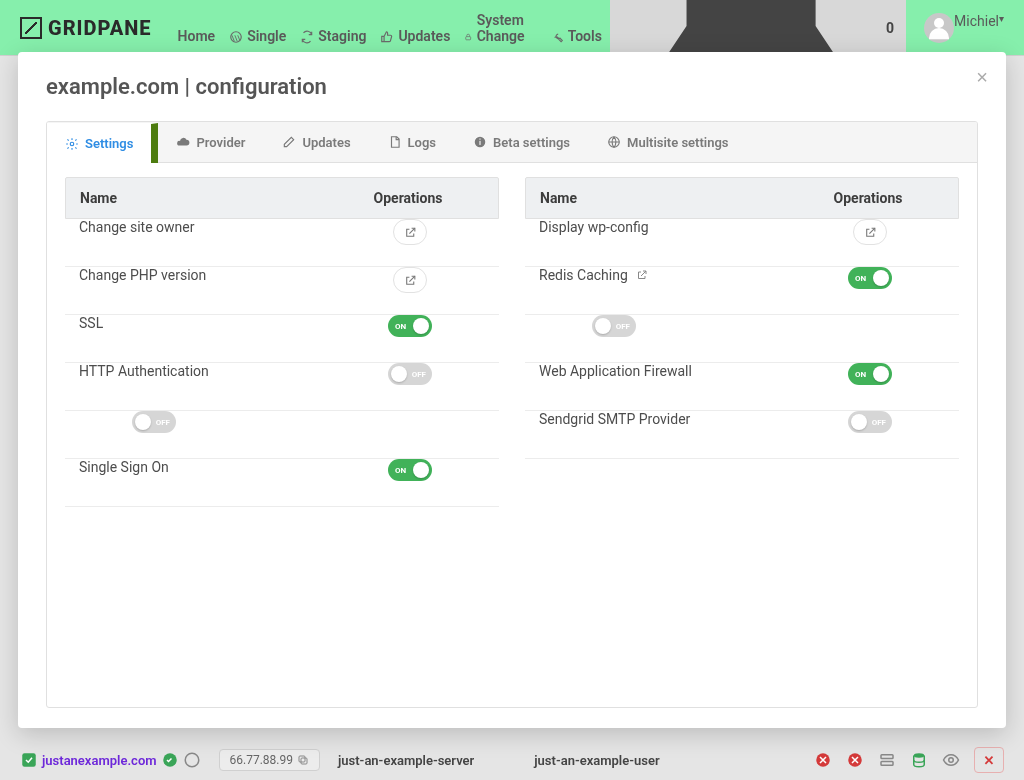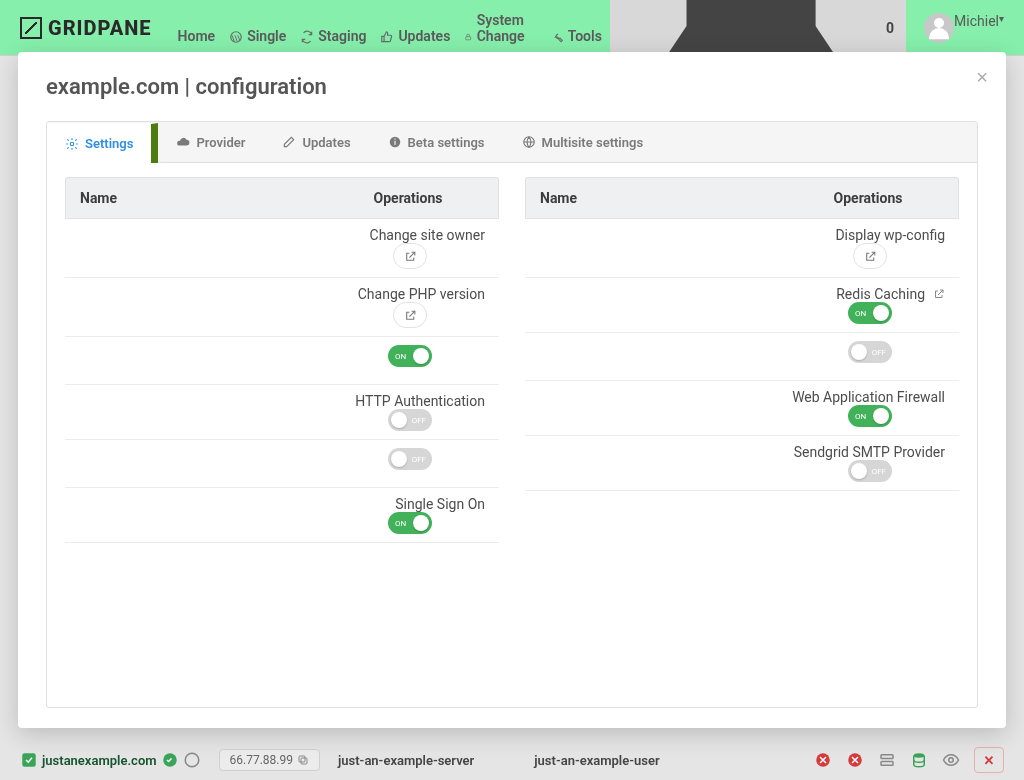--- a/index.html
+++ b/index.html
@@ -72,21 +72,21 @@
     position:absolute;
     left:20px; right:20px;
     bottom:0;
     height: 40px;
     display:flex; align-items:center;
     font-size:13px; color:#555;
     gap: 18px;
   }
   .bg-row .badge-green {
     display:inline-flex; align-items:center; gap:4px;
-    color:#14532d; font-weight:600;
+    color:#6d28d9; font-weight:600;
   }
   .ip-chip {
     background:#ececec; border:1px solid #d0d0d0;
     border-radius:4px; padding:3px 10px; font-size:12px; color:#666;
     display:flex; align-items:center; gap:4px;
   }
   .bg-center { flex:1; display:flex; gap:60px; color:#444; font-weight:600;}
   .bg-icons { display:flex; gap:14px; align-items:center;}
   .ic { width:18px; height:18px; display:inline-flex; align-items:center; justify-content:center;}
   .ic.red { color:#d43a3a;}
@@ -165,25 +165,24 @@
     border-radius:2px 2px 0 0;
     align-items:center;
   }
   .th {
     padding: 12px 14px;
     font-weight:700; color:#3d3d3d;
   }
   .th.name { flex:1; }
   .th.ops { width: 180px; text-align:center; }
   .row {
-    display:flex; align-items:flex-end;
+    display:flex; align-items:flex-start;
     border-bottom:1px solid #ececec;
     min-height:48px;
-    padding: 8px 14px;
-    flex-direction: column;
+    padding: 0 14px;
   }
   .row .rname {
     flex:1; color:#4d4d4d;
     display:flex; align-items:center; gap:8px;
   }
   .row .rops {
     width: 150px;
     display:flex; justify-content:center; align-items:center;
   }
   .ext-link {
@@ -196,21 +195,21 @@
     width:34px; height:26px;
     display:flex; align-items:center; justify-content:center;
     color:#777; cursor:pointer;
   }
   
   .toggle {
     width:44px; height:22px;
     border-radius:11px;
     position:relative;
     cursor:pointer;
-    font-size:8px; font-weight:400; color:#fff;
+    font-size:8px; font-weight:700; color:#fff;
     display:flex; align-items:center;
   }
   .toggle .knob {
     width:16px; height:16px; border-radius:50%;
     background:#fff; position:absolute; top:3px;
     box-shadow:0 1px 2px rgba(0,0,0,0.2);
   }
   .toggle.on { background:#41b259; padding-left:7px; }
   .toggle.on .knob { right:3px; }
   .toggle.off { background:#d6d6d6; justify-content:flex-end; padding-right:6px; color:#fff; }
@@ -392,20 +391,29 @@
       <div class="tab">
         <span class="tab-icon">
           <svg viewBox="0 0 24 24" fill="none" stroke="currentColor" stroke-width="2">
               <path d="M4 20h4L20 8l-4-4L4 16v4z"></path>
             </svg>
         </span>
         <span>Updates</span>
       </div>
       <div class="tab">
         <span class="tab-icon">
+          <svg viewBox="0 0 24 24" fill="none" stroke="currentColor" stroke-width="2">
+              <path d="M6 3h9l4 4v14H6z"></path>
+              <path d="M14 3v5h5"></path>
+            </svg>
+        </span>
+        <span>Logs</span>
+      </div>
+      <div class="tab">
+        <span class="tab-icon">
           <svg viewBox="0 0 24 24" fill="currentColor">
               <circle cx="12" cy="12" r="9"></circle>
               <rect x="11" y="10" width="2" height="7" fill="#f5f5f5"></rect>
               <rect x="11" y="6" width="2" height="2" fill="#f5f5f5"></rect>
             </svg>
         </span>
         <span>Beta settings</span>
       </div>
       <div class="tab">
         <span class="tab-icon">
@@ -452,20 +460,23 @@
                     <svg viewBox="0 0 24 24" fill="none" stroke="currentColor" stroke-width="2">
                       <path d="M14 4h6v6"></path>
                       <path d="M20 4L10 14"></path>
                       <path d="M18 14v5H5V6h5"></path>
                     </svg>
                   </span>
                 </div>
               </div>
             </div>
             <div class="row">
+              <div class="rname">
+                <span>SSL</span>
+              </div>
               <div class="rops">
                 <div class="toggle on">
                   <span>ON</span>
                   <span class="knob"></span>
                 </div>
               </div>
             </div>
             <div class="row">
               <div class="rname">
                 <span>HTTP Authentication</span>

